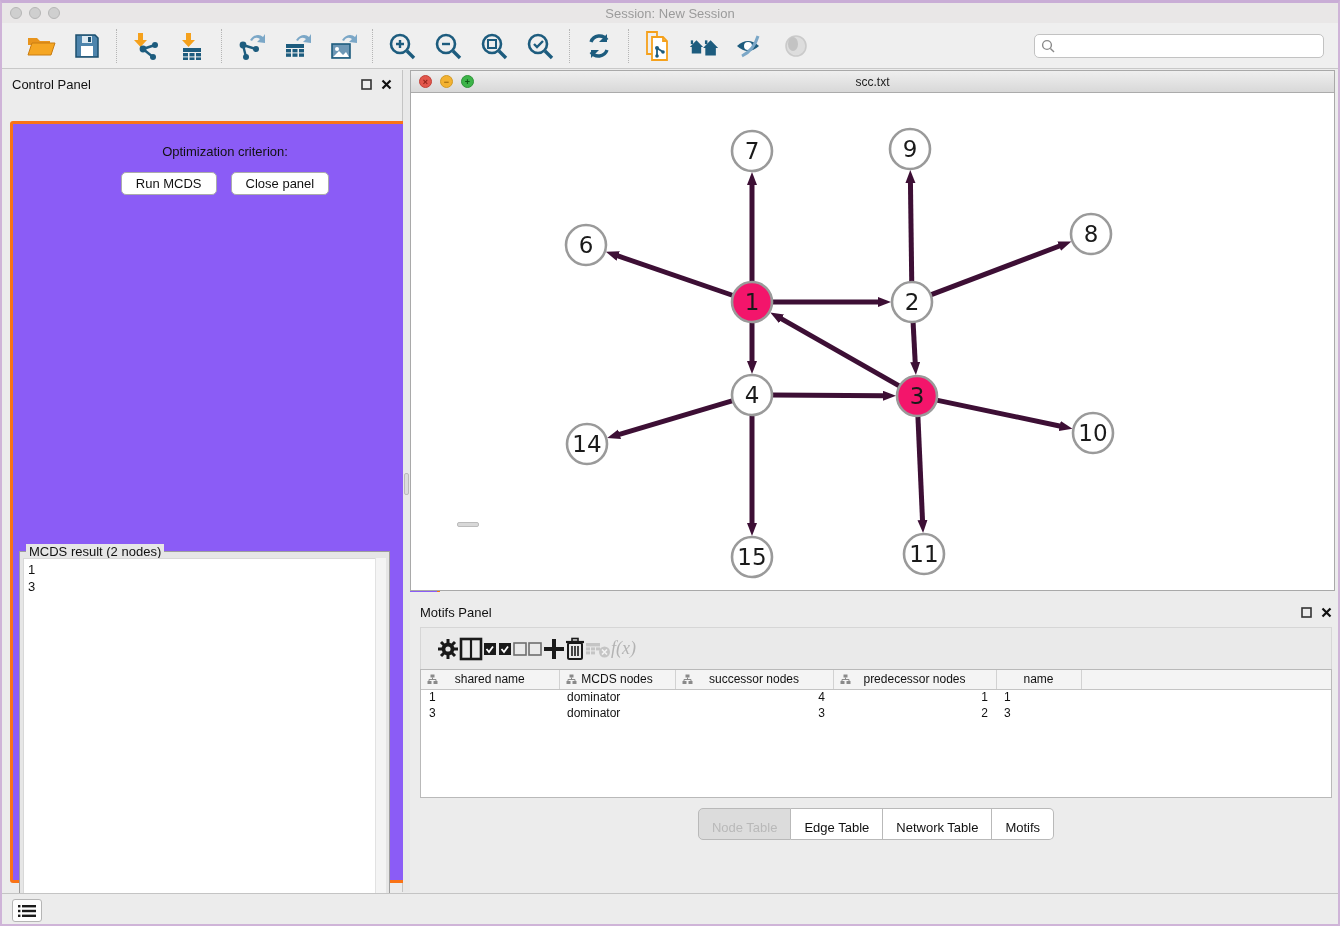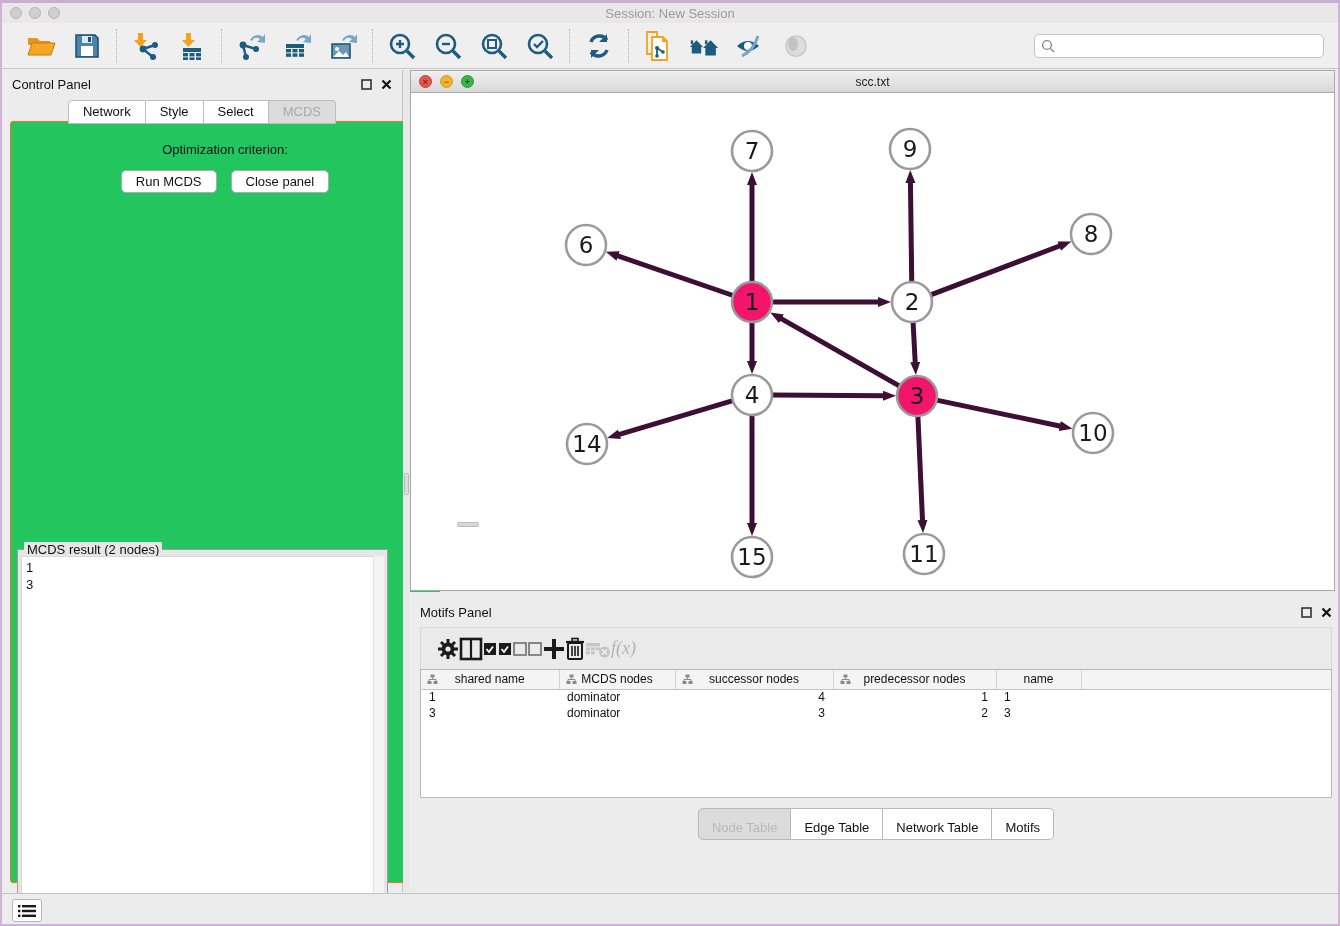--- a/index.html
+++ b/index.html
@@ -30,21 +30,21 @@
   .control-panel { position:absolute; left:0; top:67px; width:401px; height:822px; background:#ececec;
     border-right:1px solid #c4c4c4; }
   .panel-head { height:28px; display:flex; align-items:center; padding:0 10px;gap:34px; }
   .panel-title { font-size:13px; color:#111; }
   .panel-head-icons { margin-left:auto; display:flex; gap:9px; align-items:center; }
   .cp-tabs { position:absolute; left:0; top:30px; width:100%; display:flex; justify-content:center; z-index:2; }
   .cp-tab { font-size:13px; padding:3px 14px 4px; background:#fff; border:1px solid #bdbdbd; border-left:none; color:#111; }
   .cp-tab:first-child { border-left:1px solid #bdbdbd; border-radius:4px 0 0 0; }
   .cp-tab.sel { background:#dcdcdc; color:#a9a9a9; border-radius:0 4px 0 0; }
   .cp-body { position:absolute; left:8px; top:51px; width:430px; height:762px;
-    background:#22c55e; border:1px solid #f97316; border-radius:3px; }
+    background:#8b5cf6; border:3px solid #f97316; border-radius:3px; }
   .opt-label { text-align:center; margin-top:20px; font-size:13px; color:#111; }
   .opt-select { margin:10px auto 0; width:312px; height:22px; background:#fff; border:1px solid #b2b2b2;
     border-radius:4px; display:flex; align-items:center; font-size:13px; padding-left:12px; position:relative; }
   .stepper { position:absolute; right:6px; top:2px; display:flex; flex-direction:column; line-height:8px; font-size:8px; color:#444; }
   .btn-row { display:flex; justify-content:center; gap:14px; margin-top:13px; }
   .mac-btn { background:#fff; border:1px solid #ababab; border-radius:5px; font-size:13px; padding:3px 14px; color:#111; }
   .mcds-box { position:absolute; left:6px; top:427px; width:371px; height:380px; border:1px solid #9d9d9d;
     background:#e6e6e6; }
   .mcds-legend { position:absolute; left:6px; top:-8px; background:#e6e6e6; font-size:13px; padding:0 3px; color:#111; }
   .mcds-text { position:absolute; left:3px; top:6px; right:3px; bottom:3px; background:#fff; border:1px solid #d8d8d8;
@@ -280,26 +280,20 @@
     <span class="panel-title">Control Panel</span>
     <span class="panel-head-icons">
       <svg width="11" height="11" viewBox="0 0 11 11">
         <rect x="1" y="1" width="9" height="9" fill="none" stroke="#333" stroke-width="1.6"></rect>
       </svg>
       <svg width="11" height="11" viewBox="0 0 11 11">
         <path d="M1.5 1.5 L9.5 9.5 M9.5 1.5 L1.5 9.5" stroke="#111" stroke-width="2.2"></path>
       </svg>
     </span>
   </div>
-  <div class="cp-tabs">
-      <div class="cp-tab">Network</div>
-      <div class="cp-tab">Style</div>
-      <div class="cp-tab">Select</div>
-      <div class="cp-tab sel">MCDS</div>
-    </div>
   <div class="cp-body">
     <div class="opt-label">Optimization criterion:</div>
     <div class="btn-row">
       <button class="mac-btn">Run MCDS</button>
       <button class="mac-btn">Close panel</button>
     </div>
     <div class="mcds-box">
       <div class="mcds-legend">MCDS result (2 nodes)</div>
       <div class="mcds-text">1
 3</div>

